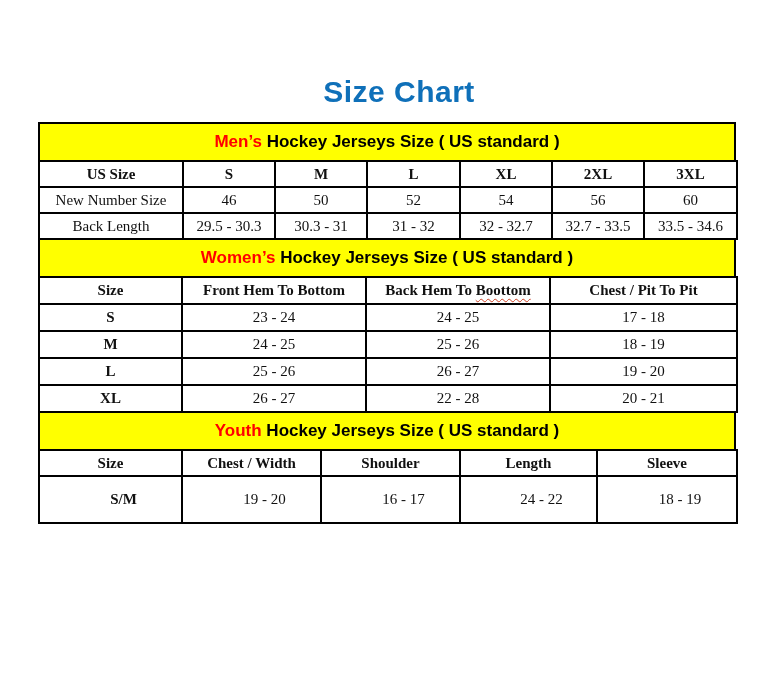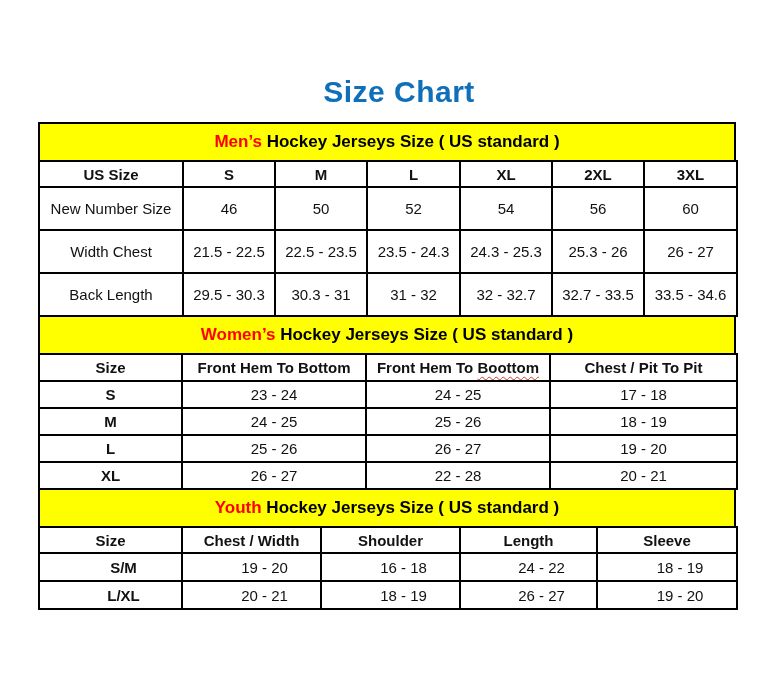--- a/index.html
+++ b/index.html
@@ -35,37 +35,38 @@
     font-size: 17px; font-weight: bold; color: #000;
     white-space: pre;
   }
   .band .red { color: var(--accent_red); }
   .stack-up { margin-top: -2px; }
 
   table {
     width: 698px;
     border-collapse: collapse;
     table-layout: fixed;
+    font-family: Liberation Serif, serif;
   }
   th, td {
     border: 2px solid var(--border_black);
     text-align: center; vertical-align: middle;
     font-size: 15px; padding: 0 2px;
     overflow: hidden; white-space: nowrap;
   }
   th { font-weight: bold; }
   td { font-weight: normal; }
   .mens  th { height: 26px; }
-  .mens  td { height: 43px; }
+  .mens  td { height: 26px; }
   .mens  td.rowlabel { font-weight: normal; }
   .womens th { height: 27px; }
   .womens td { height: 27px; }
   .womens td.rowlabel { font-weight: bold; }
   .youth th { height: 26px; }
-  .youth td { height: 28px; padding-left: 28px; }
+  .youth td { height: 47px; padding-left: 28px; }
   .youth td.rowlabel { font-weight: bold; }
 
   .wavy {
     text-decoration: underline;
     text-decoration-style: wavy;
     text-decoration-color: #cc4125;
     text-decoration-thickness: 1px;
     text-underline-offset: 3px;
   }
 </style>
@@ -105,29 +106,20 @@
       </thead>
       <tbody>
         <tr>
           <td class="rowlabel">New Number Size</td>
           <td>46</td>
           <td>50</td>
           <td>52</td>
           <td>54</td>
           <td>56</td>
           <td>60</td>
-        </tr>
-        <tr>
-          <td class="rowlabel">Width Chest</td>
-          <td>21.5 - 22.5</td>
-          <td>22.5 - 23.5</td>
-          <td>23.5 - 24.3</td>
-          <td>24.3 - 25.3</td>
-          <td>25.3 - 26</td>
-          <td>26 - 27</td>
         </tr>
         <tr>
           <td class="rowlabel">Back Length</td>
           <td>29.5 - 30.3</td>
           <td>30.3 - 31</td>
           <td>31 - 32</td>
           <td>32 - 32.7</td>
           <td>32.7 - 33.5</td>
           <td>33.5 - 34.6</td>
         </tr>
@@ -142,21 +134,21 @@
       <colgroup>
         <col style="width:143px">
           <col style="width:184px">
           <col style="width:184px">
           <col style="width:187px">
       </colgroup>
       <thead>
         <tr>
           <th>Size</th>
           <th>Front Hem To Bottom</th>
-          <th><span>Front Hem To </span><span class="wavy">Boottom</span></th>
+          <th><span>Back Hem To </span><span class="wavy">Boottom</span></th>
           <th>Chest / Pit To Pit</th>
         </tr>
       </thead>
       <tbody>
         <tr>
           <td class="rowlabel">S</td>
           <td>23 - 24</td>
           <td>24 - 25</td>
           <td>17 - 18</td>
         </tr>
@@ -199,28 +191,21 @@
           <th>Chest / Width</th>
           <th>Shoulder</th>
           <th>Length</th>
           <th>Sleeve</th>
         </tr>
       </thead>
       <tbody>
         <tr>
           <td class="rowlabel">S/M</td>
           <td>19 - 20</td>
-          <td>16 - 18</td>
+          <td>16 - 17</td>
           <td>24 - 22</td>
           <td>18 - 19</td>
         </tr>
-        <tr>
-          <td class="rowlabel">L/XL</td>
-          <td>20 - 21</td>
-          <td>18 - 19</td>
-          <td>26 - 27</td>
-          <td>19 - 20</td>
-        </tr>
       </tbody>
     </table>
 
   </div>
 </div>
 
 </body></html>

